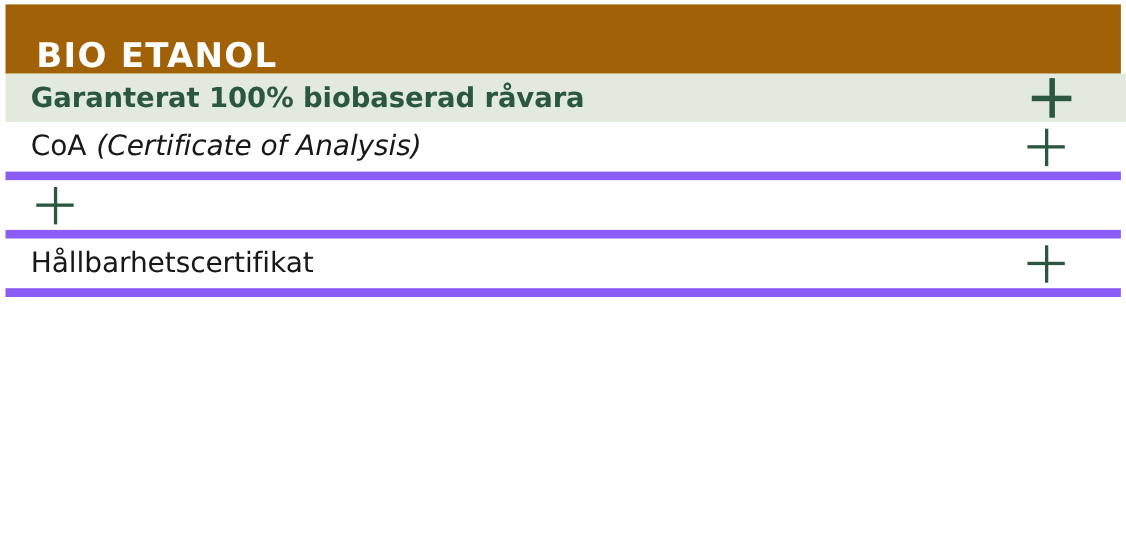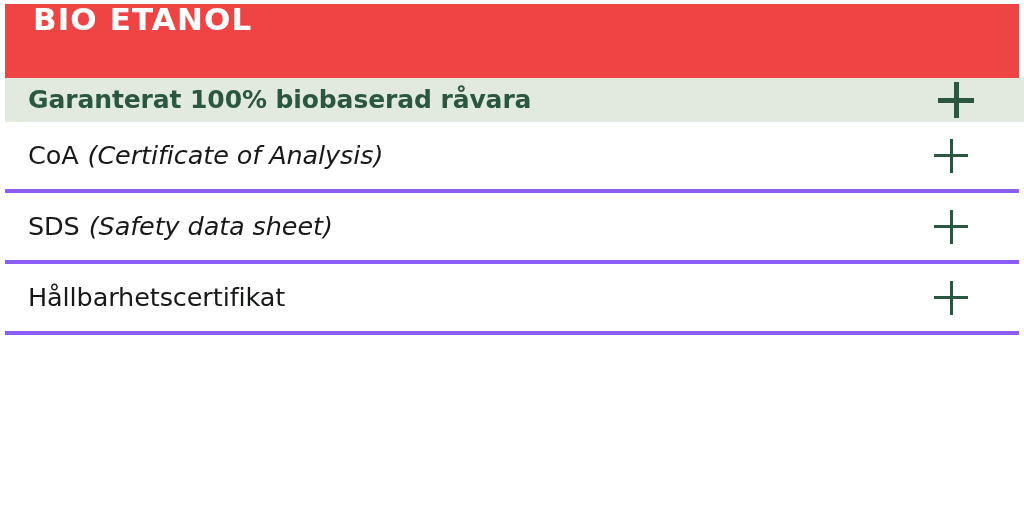--- a/index.html
+++ b/index.html
@@ -26,24 +26,24 @@
   
   .panel {
     position: absolute;
     left: 5px;
     top: 4px;
     width: 1014px;
   }
 
   
   .panel-header {
-    height: 74px;
-    background: #ef4444;
+    height: 63px;
+    background: #a16207;
     display: flex;
-    align-items: flex-start;
+    align-items: flex-end;
     box-sizing: border-box;
     padding: 0 28px;
   }
   .panel-header-title {
     color: #ffffff;
     font-size: 31px;
     font-weight: bold;
     letter-spacing: 1.1px;
     line-height: 1;
     white-space: nowrap;
@@ -65,23 +65,23 @@
     background: #ffffff;
   }
 
   
   .acc-row.is-active {
     background: #e2eade;
     height: 44px;
     width: 1019px;
   }
   .acc-row.is-plain {
-    height: 71px;
+    height: 53px;
     width: 1014px;
-    border-bottom: 4px solid #8b5cf6;
+    border-bottom: 8px solid #8b5cf6;
   }
   .acc-row.is-active .acc-label {
     color: #2b5741;
     font-weight: bold;
     font-size: 25px;
     letter-spacing: -0.1px;
   }
 
   .acc-label {
     flex: 1 1 auto;
@@ -171,23 +171,20 @@
         <div class="acc-label">
           <span class="abbr">CoA</span><span class="paren">(Certificate of Analysis)</span>
         </div>
         <span class="acc-toggle">
           <span class="bar-h"></span>
           <span class="bar-v"></span>
         </span>
       </div>
 
       <div class="acc-row is-plain">
-        <div class="acc-label">
-          <span class="abbr">SDS</span><span class="paren">(Safety data sheet)</span>
-        </div>
         <span class="acc-toggle">
           <span class="bar-h"></span>
           <span class="bar-v"></span>
         </span>
       </div>
 
       <div class="acc-row is-plain">
         <div class="acc-label">Hållbarhetscertifikat</div>
         <span class="acc-toggle">
           <span class="bar-h"></span>

